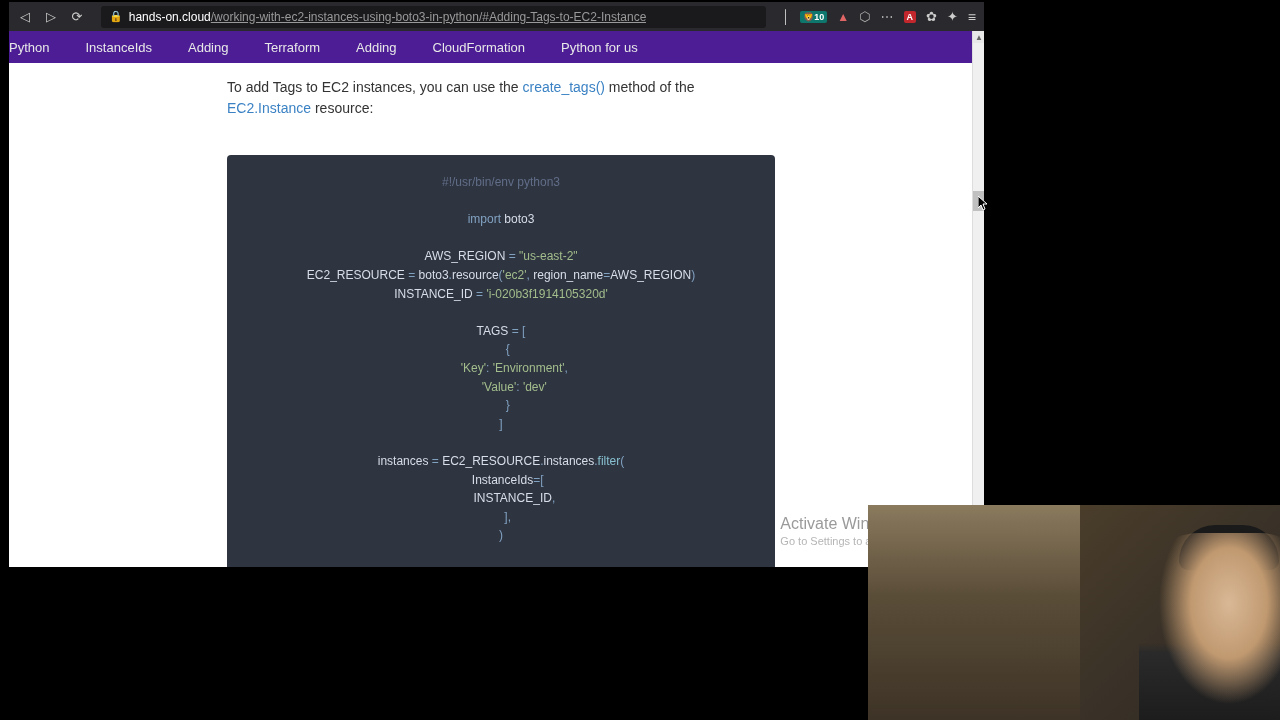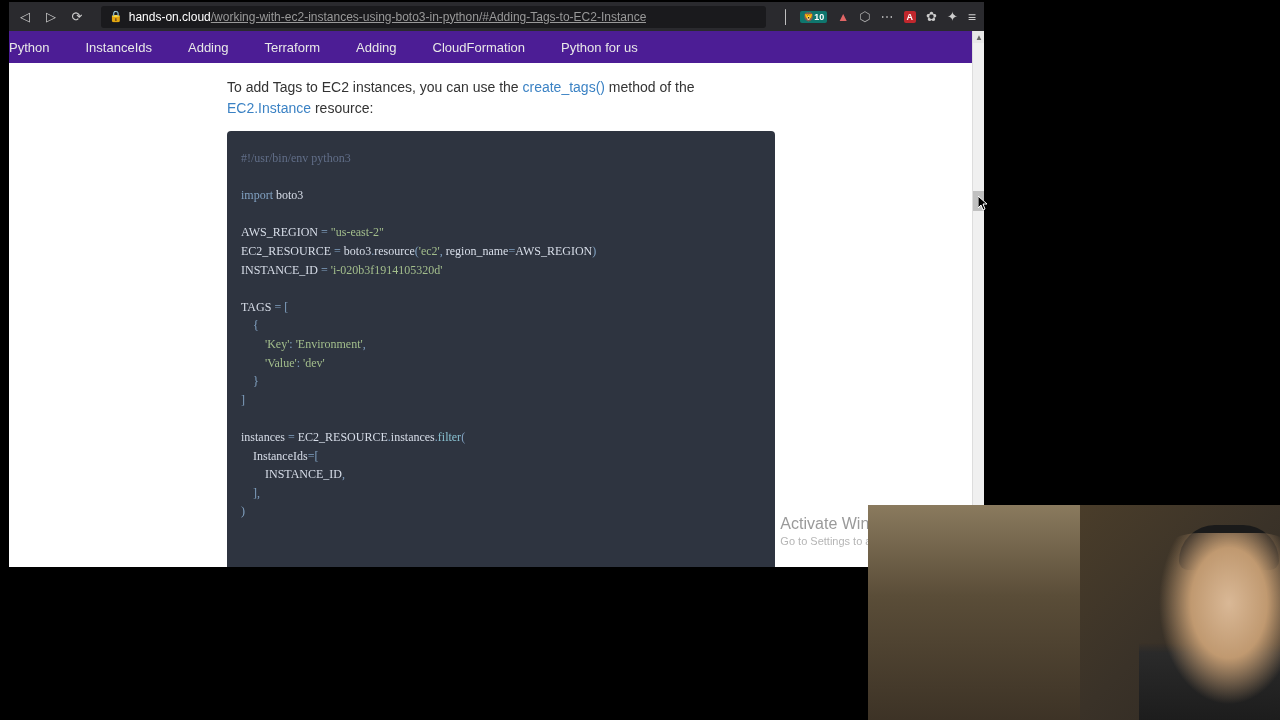--- a/index.html
+++ b/index.html
@@ -133,43 +133,44 @@
   }
   .article-inner {
     max-width: 548px;
     margin-left: 218px;
   }
   .intro-text {
     font-size: 14px;
     color: #333;
     font-family: "Segoe UI", Arial, sans-serif;
     line-height: 1.5;
-    margin-bottom: 12px;
+    margin-bottom: 36px;
   }
   .intro-text a { color: #3b82c4; text-decoration: none; }
   .code-card {
     background: #2e3440;
     border-radius: 4px;
     overflow: hidden;
   }
   .code-header {
     background: #3b4252;
     padding: 8px 14px;
     color: #e5c07b;
     font-size: 13px;
     font-weight: 600;
     font-family: "Segoe UI", Arial, sans-serif;
   }
   .code-body {
     padding: 18px 14px 14px 14px;
-    font-family: Liberation Serif, serif;
+    font-family: Liberation Sans, sans-serif;
     font-size: 12px;
     line-height: 1.55;
     color: #d8dee9;
     white-space: pre;
+    text-align: center;
   }
   .c-comment { color: #616e88; }
   .c-kw { color: #81a1c1; }
   .c-name { color: #d8dee9; }
   .c-op { color: #81a1c1; }
   .c-str { color: #a3be8c; }
   .c-punct { color: #81a1c1; }
   .c-func { color: #88c0d0; }
   .c-var { color: #d8dee9; }
   .watermark {

